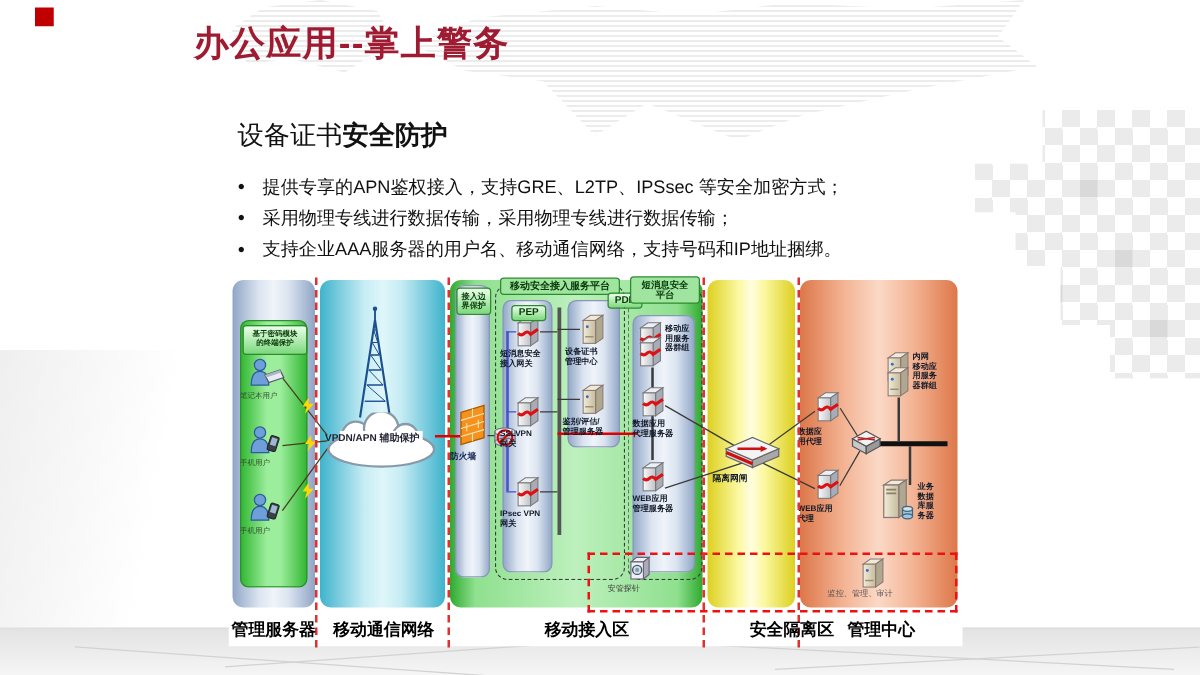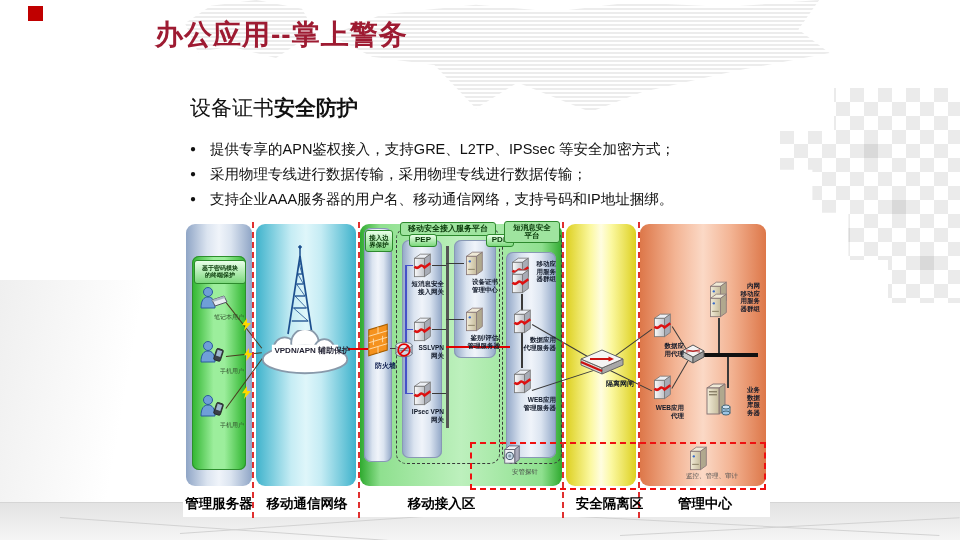--- a/index.html
+++ b/index.html
@@ -41,21 +41,21 @@
     background:linear-gradient(90deg,#dd7749,#f3b494 28%,#fbd9c6 50%,#f3b494 72%,#dd7749);}
   #greenbox{position:absolute;left:192px;top:256px;width:54px;height:214px;border-radius:7px;z-index:2;
     background:linear-gradient(90deg,#2fb52f,#9cee9c 40%,#9cee9c 60%,#2fb52f);box-shadow:inset 0 0 0 1px #2d8f2d;}
   .strip{position:absolute;border-radius:7px;z-index:2;
     background:linear-gradient(90deg,#8fa5c6,#dbe4f0 30%,#f0f4fa 50%,#dbe4f0 70%,#8fa5c6);
     box-shadow:inset 0 0 0 1px #8898b4;}
   .dashbox{position:absolute;border:1.6px dashed #3a3a3a;border-radius:10px;z-index:3}
   .chip{position:absolute;display:flex;align-items:center;justify-content:center;text-align:center;
     font-weight:bold;border:1px solid #2d8a2d;background:linear-gradient(180deg,#eaffea,#7cd87c);
     border-radius:3px;color:#083808;white-space:pre-line;line-height:1.1;z-index:8}
-  .lbl{position:absolute;text-align:right;white-space:pre-line;line-height:1.18;color:#101828;z-index:7}
+  .lbl{position:absolute;text-align:left;white-space:pre-line;line-height:1.18;color:#101828;z-index:7}
   .ln{position:absolute;height:1.4px;background:#3a3a3a;transform-origin:0 50%;z-index:4}
   .vln{position:absolute;width:1.6px;background:#3a3a3a;z-index:4}
   .bolt{position:absolute;width:9px;height:13px;background:#ffd800;z-index:5;
     clip-path:polygon(55% 0,0 55%,38% 55%,22% 100%,100% 38%,55% 38%);}
   .ico{position:absolute;z-index:6;overflow:visible}
   #redzone{position:absolute;left:470px;top:442px;width:292px;height:44px;border:2px dashed #ee1111;z-index:9}
   .sep{position:absolute;top:222px;height:296px;width:0;border-left:2px dashed #e03030;z-index:10}
   #labelstrip{position:absolute;left:183px;top:489px;width:587px;height:28px;background:#fff;z-index:5}
   .zonelabel{position:absolute;top:495px;font-size:13.5px;font-weight:600;color:#000;text-align:center;z-index:11}
 </style>
@@ -235,21 +235,21 @@
   </svg>
 <div class="lbl" style="left:360px;top:362px;width:36px;font-size:7px;font-weight:bold;color:#0b1b4d">防火墙</div>
 <svg class="ico" style="left:394px;top:341px" width="20" height="18">
     <use href="#router"></use>
   </svg>
 
 <div class="dashbox" style="left:396px;top:228px;width:102px;height:234px"></div>
 <div class="chip" style="left:400px;top:222px;width:94px;height:12px;font-size:8px;background:#9fe49f;border-color:#2d8a2d">移动安全接入服务平台</div>
 
 <div class="strip" style="left:402px;top:240px;width:40px;height:218px"></div>
-<div class="chip" style="left:409px;top:234px;width:26px;height:11px;font-size:8px">PEP</div>
+<div class="chip" style="left:409px;top:244px;width:26px;height:11px;font-size:8px">PEP</div>
 <svg class="ico" style="left:412px;top:252px" width="20" height="26">
     <use href="#srv"></use>
   </svg>
 <div class="lbl" style="left:400px;top:280px;width:44px;font-size:6.5px;font-weight:bold">短消息安全
 接入网关</div>
 <svg class="ico" style="left:412px;top:316px" width="20" height="26">
     <use href="#srv"></use>
   </svg>
 <div class="lbl" style="left:400px;top:344px;width:44px;font-size:6.5px;font-weight:bold">SSLVPN
 网关</div>
@@ -366,15 +366,15 @@
 <div class="lbl" style="left:662px;top:472px;width:76px;font-size:6.5px;color:#555">监控、管理、审计</div>
 
 <div id="redzone"></div>
 <div class="sep" style="left:252px"></div>
 <div class="sep" style="left:358px"></div>
 <div class="sep" style="left:562px"></div>
 <div class="sep" style="left:638px"></div>
 <div id="labelstrip"></div>
 <div class="zonelabel" style="left:183px;width:72px">管理服务器</div>
 <div class="zonelabel" style="left:256px;width:102px">移动通信网络</div>
-<div class="zonelabel" style="left:340px;width:203px">移动接入区</div>
-<div class="zonelabel" style="left:572px;width:75px">安全隔离区</div>
+<div class="zonelabel" style="left:368px;width:203px">移动接入区</div>
+<div class="zonelabel" style="left:596px;width:75px">安全隔离区</div>
 <div class="zonelabel" style="left:640px;width:130px">管理中心</div>
 
 </body></html>

